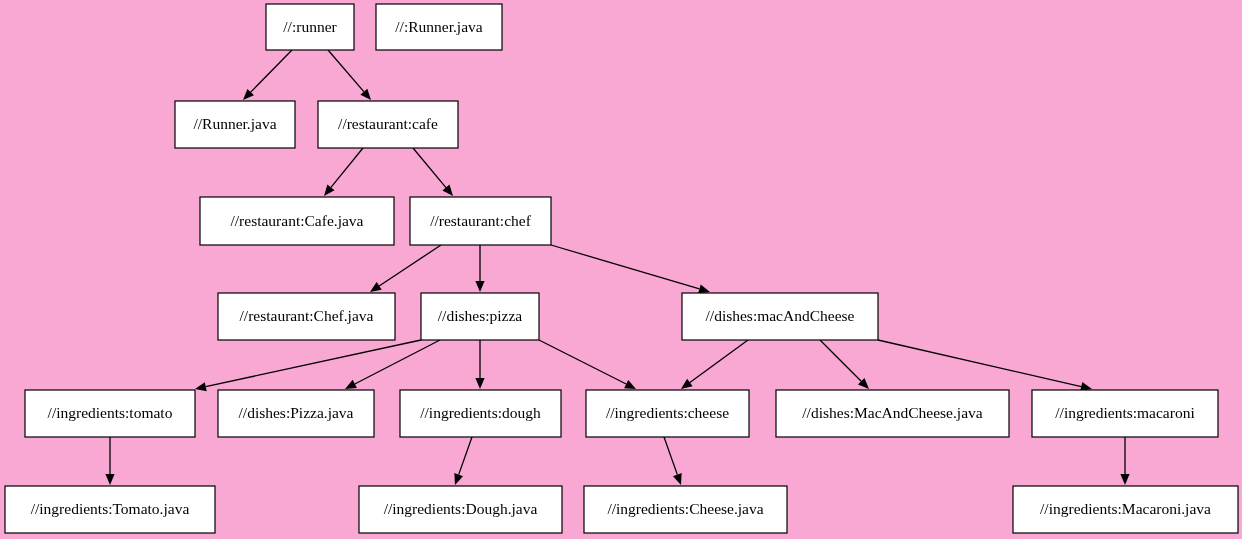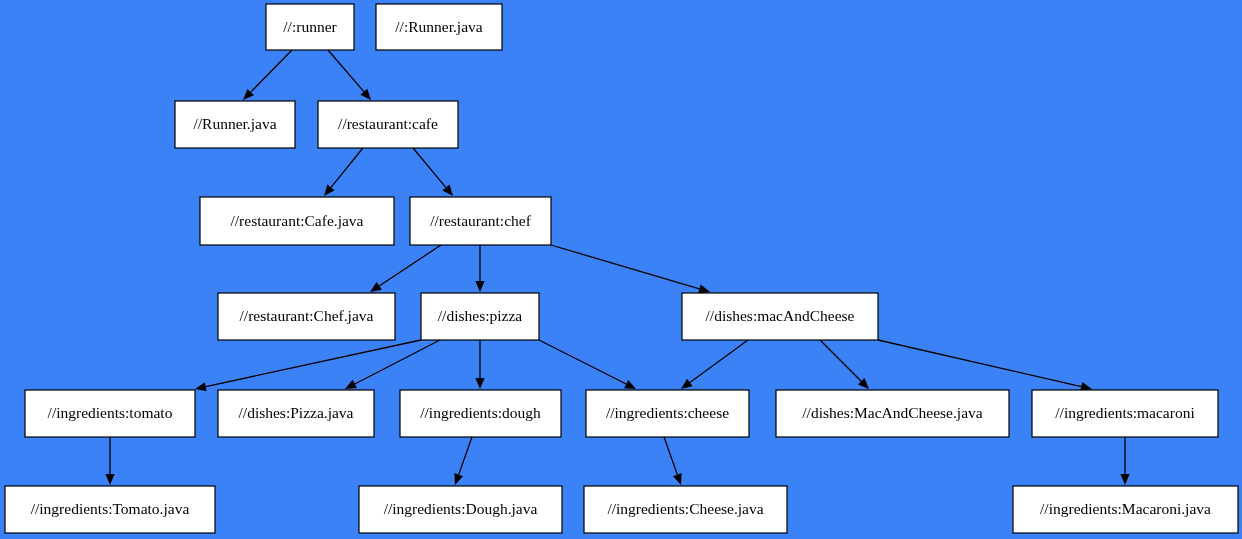--- a/index.html
+++ b/index.html
@@ -4,21 +4,21 @@
 <style>
   html, body {
     margin: 0;
     padding: 0;
     background: #ffffff;
   }
   #graph-canvas {
     position: relative;
     width: 1242px;
     height: 539px;
-    background: #3b82f6;
+    background: #f9a8d4;
     overflow: hidden;
     font-family: "Liberation Serif", "DejaVu Serif", serif;
   }
   svg.graph-layer {
     position: absolute;
     left: 0;
     top: 0;
     width: 1242px;
     height: 539px;
   }

